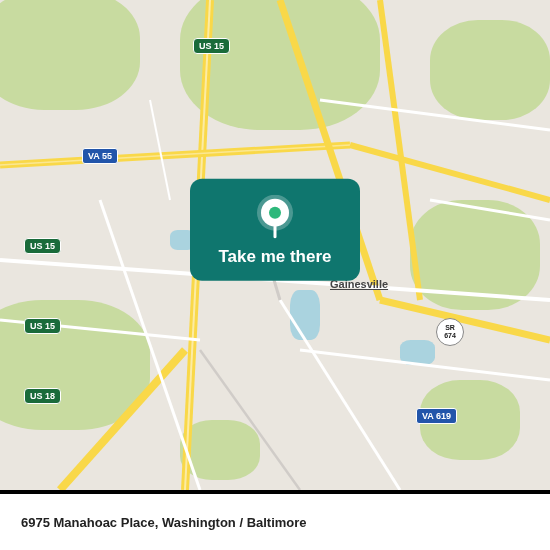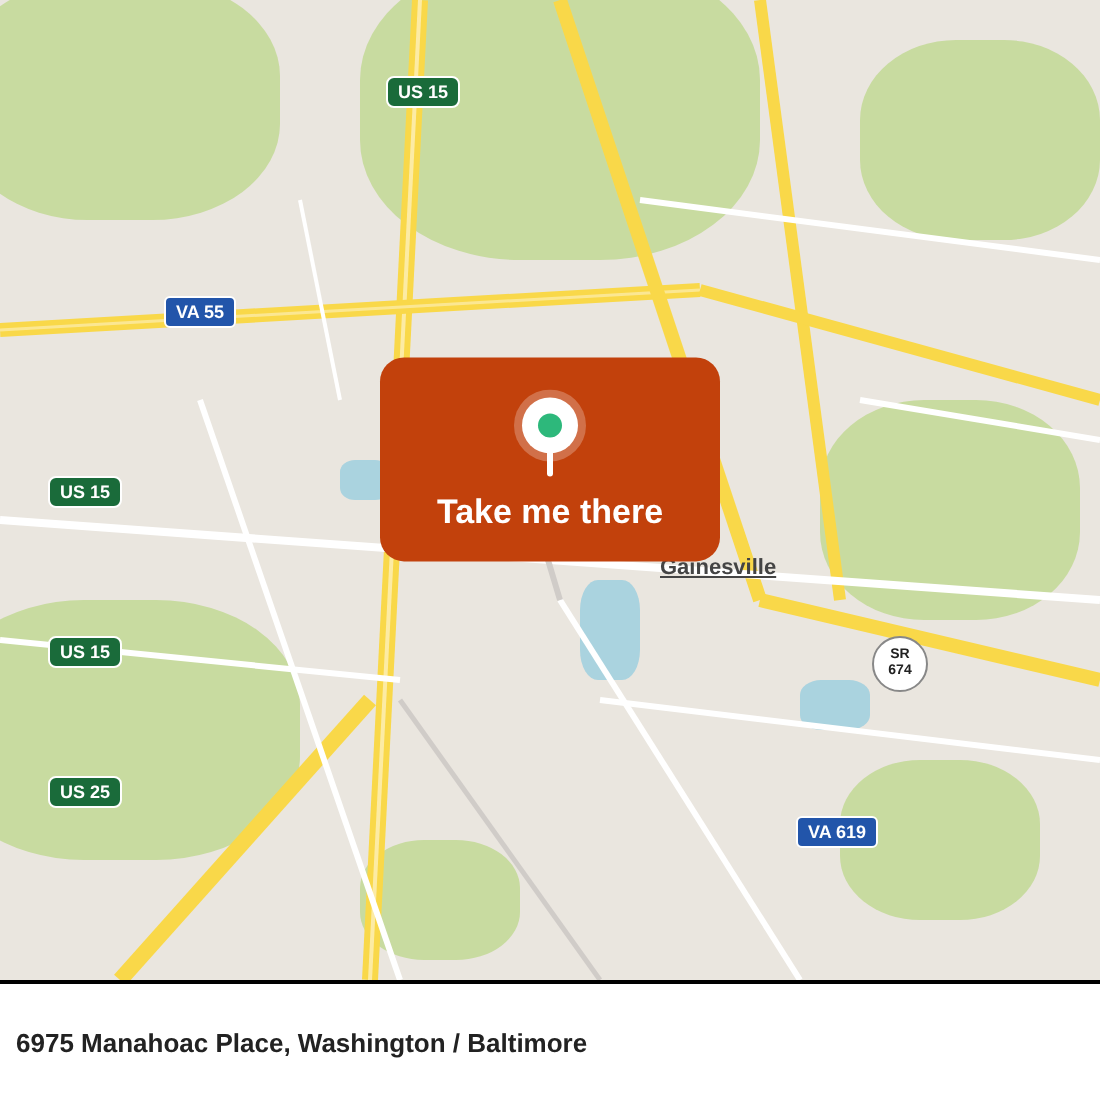--- a/index.html
+++ b/index.html
@@ -27,22 +27,22 @@
       background-color: #eae6df;
     }
 
     
     #info-bar {
       width: 550px;
       height: 60px;
       background: white;
       display: flex;
       align-items: center;
-      padding: 8px 8px;
-      border-top: 2px solid #000000;
+      padding: 8px 21px;
+      border-top: 4px solid #000000;
       gap: 12px;
     }
 
     .moovit-logo {
       display: flex;
       align-items: center;
       gap: 2px;
       margin-left: auto;
     }
 
@@ -81,21 +81,21 @@
       border-radius: 2px;
       z-index: 10;
     }
 
     
     .take-me-there-card {
       position: absolute;
       left: 50%;
       top: 50%;
       transform: translate(-50%, -65%);
-      background: #c2410c;
+      background: #0f766e;
       border-radius: 12px;
       padding: 16px 24px 14px 24px;
       display: flex;
       flex-direction: column;
       align-items: center;
       gap: 8px;
       cursor: pointer;
       z-index: 20;
       min-width: 170px;
     }
@@ -227,26 +227,26 @@
   <div class="route-badge badge-va" style="top:148px;left:82px;">
     <span>VA 55</span>
   </div>
   <div class="route-badge badge-us" style="top:238px;left:24px;">
     <span>US 15</span>
   </div>
   <div class="route-badge badge-us" style="top:318px;left:24px;">
     <span>US 15</span>
   </div>
   <div class="route-badge badge-us" style="top:388px;left:24px;">
-    <span>US 25</span>
+    <span>US 18</span>
   </div>
   <div class="route-badge badge-sr" style="top:318px;left:436px;">
     <span style="font-size:7px;line-height:1.1;text-align:center;">SR 674</span>
   </div>
-  <div class="route-badge badge-va" style="top:408px;left:398px;">
+  <div class="route-badge badge-va" style="top:408px;left:416px;">
     <span>VA 619</span>
   </div>
 
   <div class="location-text" style="top:278px;left:330px;">
     <span>Gainesville</span>
   </div>
 
   <div class="take-me-there-card">
     <div class="pin-icon">
       <svg width="36" height="44" viewBox="0 0 36 44">

